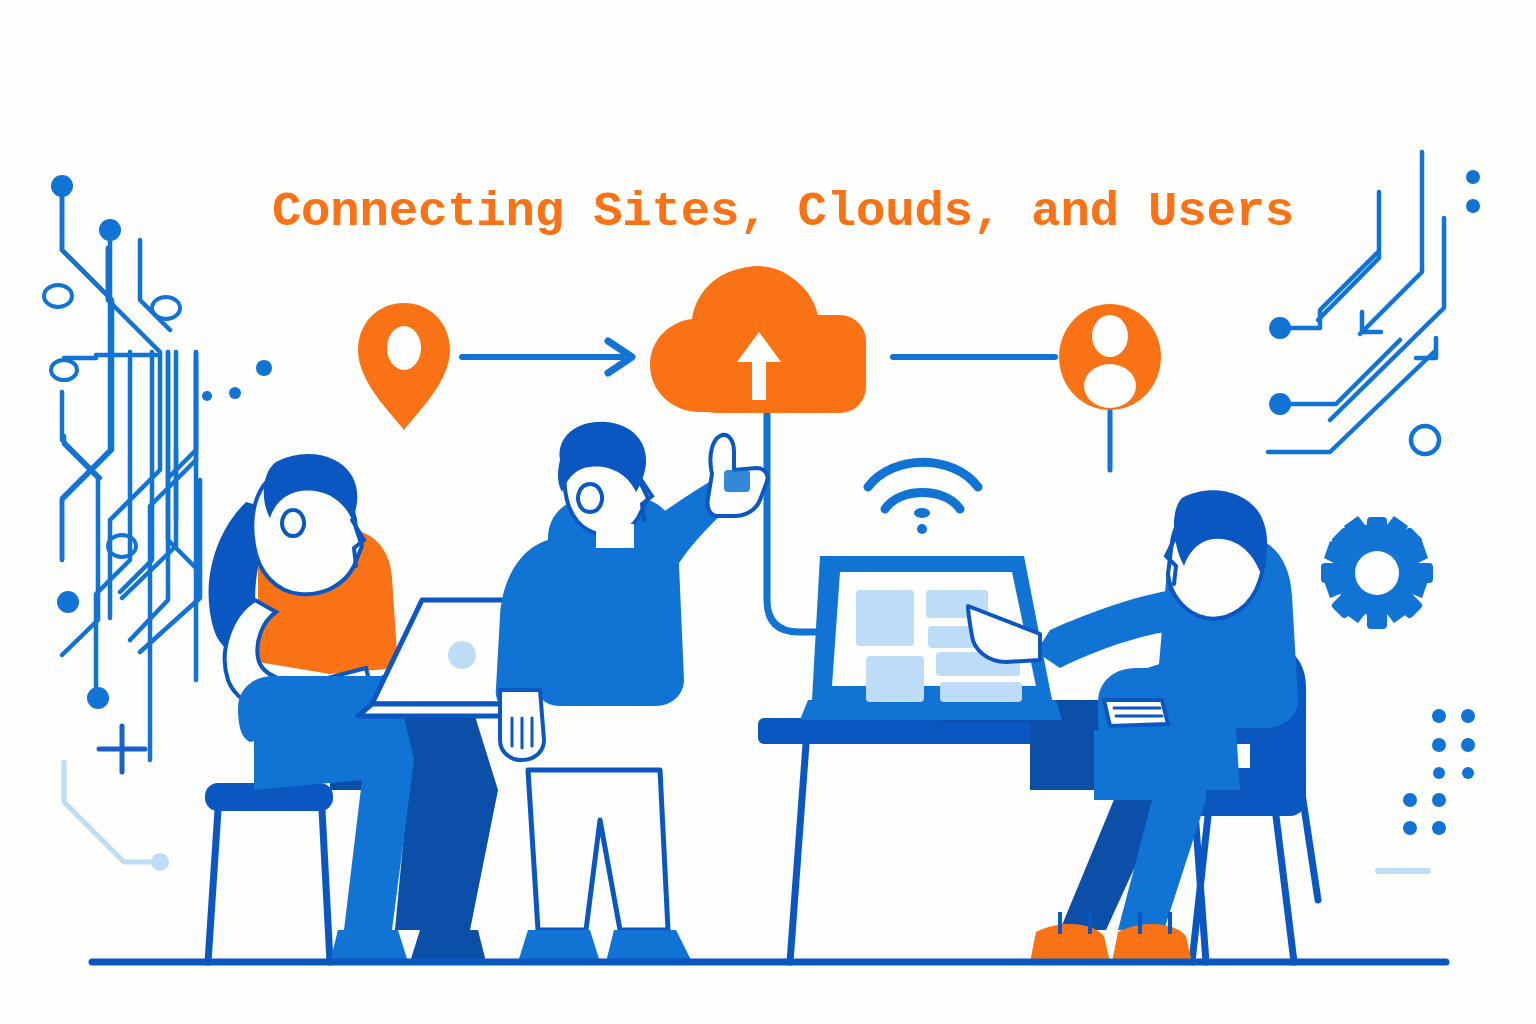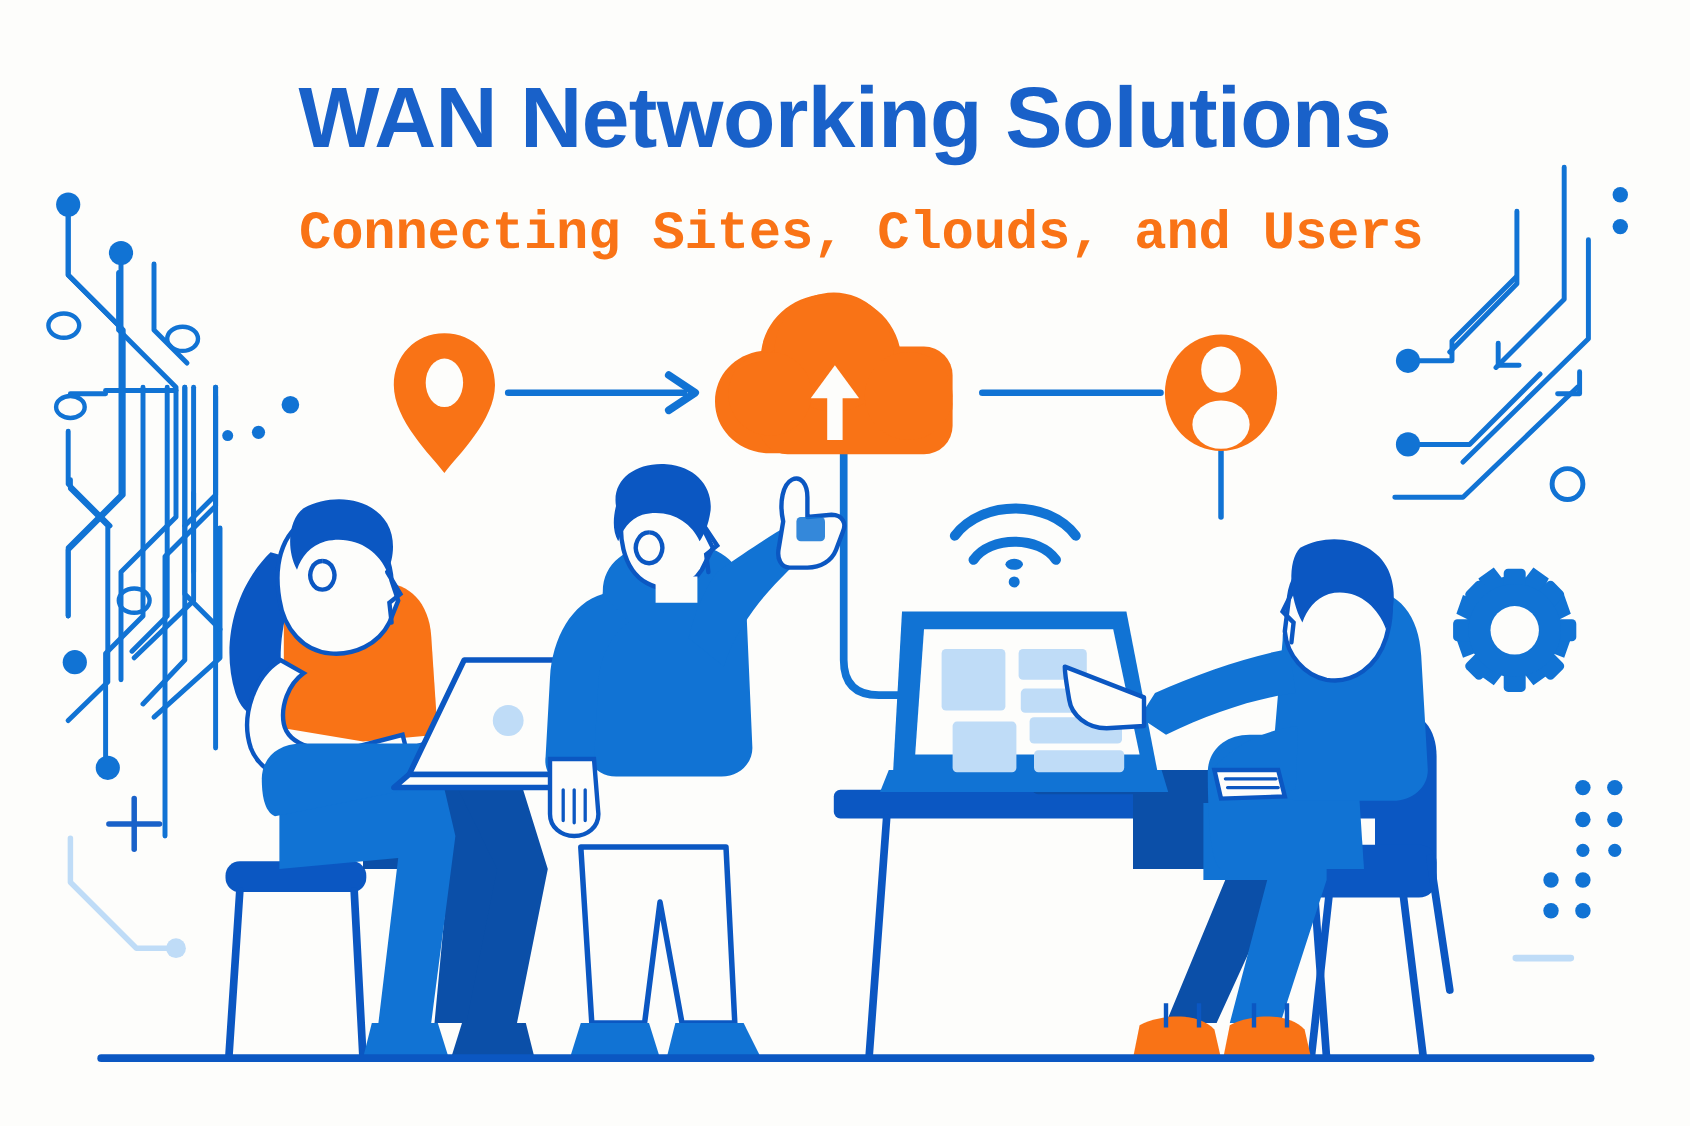--- a/index.html
+++ b/index.html
@@ -25,21 +25,20 @@
   }
 
   .layer{position:absolute;left:0;top:0;width:1536px;height:1024px;}
   svg{display:block;overflow:visible;}
 </style>
 </head>
 <body>
 
 <div id="stage">
 
-  <div class="title">WAN Networking Solutions</div>
   <div class="subtitle">Connecting Sites, Clouds, and Users</div>
 
   <svg class="layer" viewBox="0 0 1536 1024" width="1536" height="1024" aria-hidden="true">
     <g fill="none" stroke="#1173D4" stroke-width="4.5" stroke-linecap="round" stroke-linejoin="round">
       <path d="M62,186 L62,250 L110,298 L110,450 L62,498 L62,560"></path>
       <path d="M108,248 L108,300 L160,352 L160,470 L110,520 L110,618"></path>
       <path d="M108,248 L108,300"></path>
       <path d="M152,352 L152,560 L120,592"></path>
       <path d="M176,352 L176,520"></path>
       <path d="M196,352 L196,680"></path>

